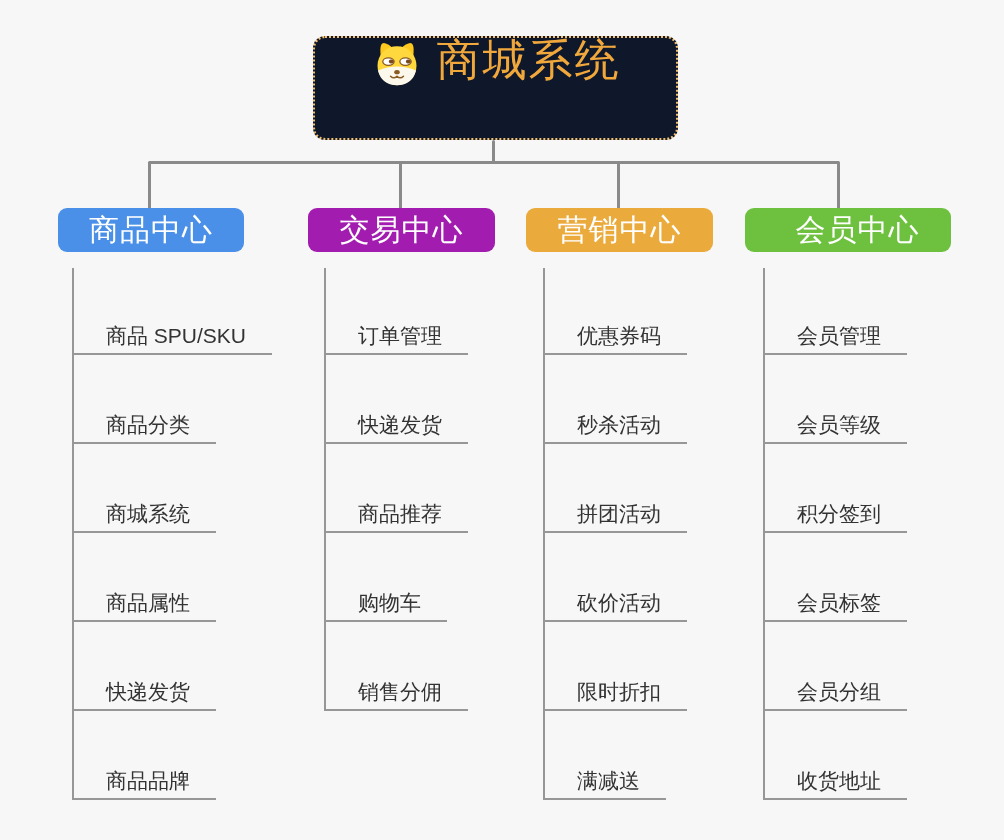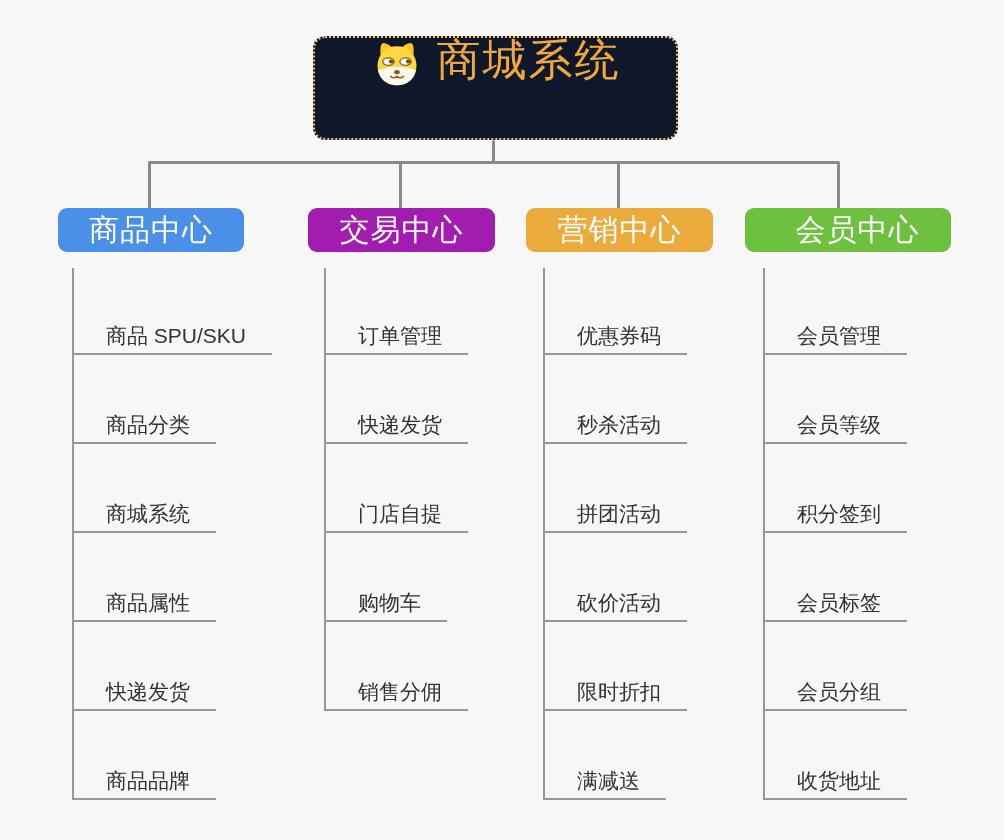--- a/index.html
+++ b/index.html
@@ -147,21 +147,21 @@
     <div class="leaf">商品分类</div>
     <div class="leaf">商城系统</div>
     <div class="leaf">商品属性</div>
     <div class="leaf">快递发货</div>
     <div class="leaf">商品品牌</div>
   </div>
 
   <div class="leaf-col col-1">
     <div class="leaf">订单管理</div>
     <div class="leaf">快递发货</div>
-    <div class="leaf">门店自提</div>
+    <div class="leaf">商品推荐</div>
     <div class="leaf">购物车</div>
     <div class="leaf">销售分佣</div>
   </div>
 
   <div class="leaf-col col-2">
     <div class="leaf">优惠券码</div>
     <div class="leaf">秒杀活动</div>
     <div class="leaf">拼团活动</div>
     <div class="leaf">砍价活动</div>
     <div class="leaf">限时折扣</div>

